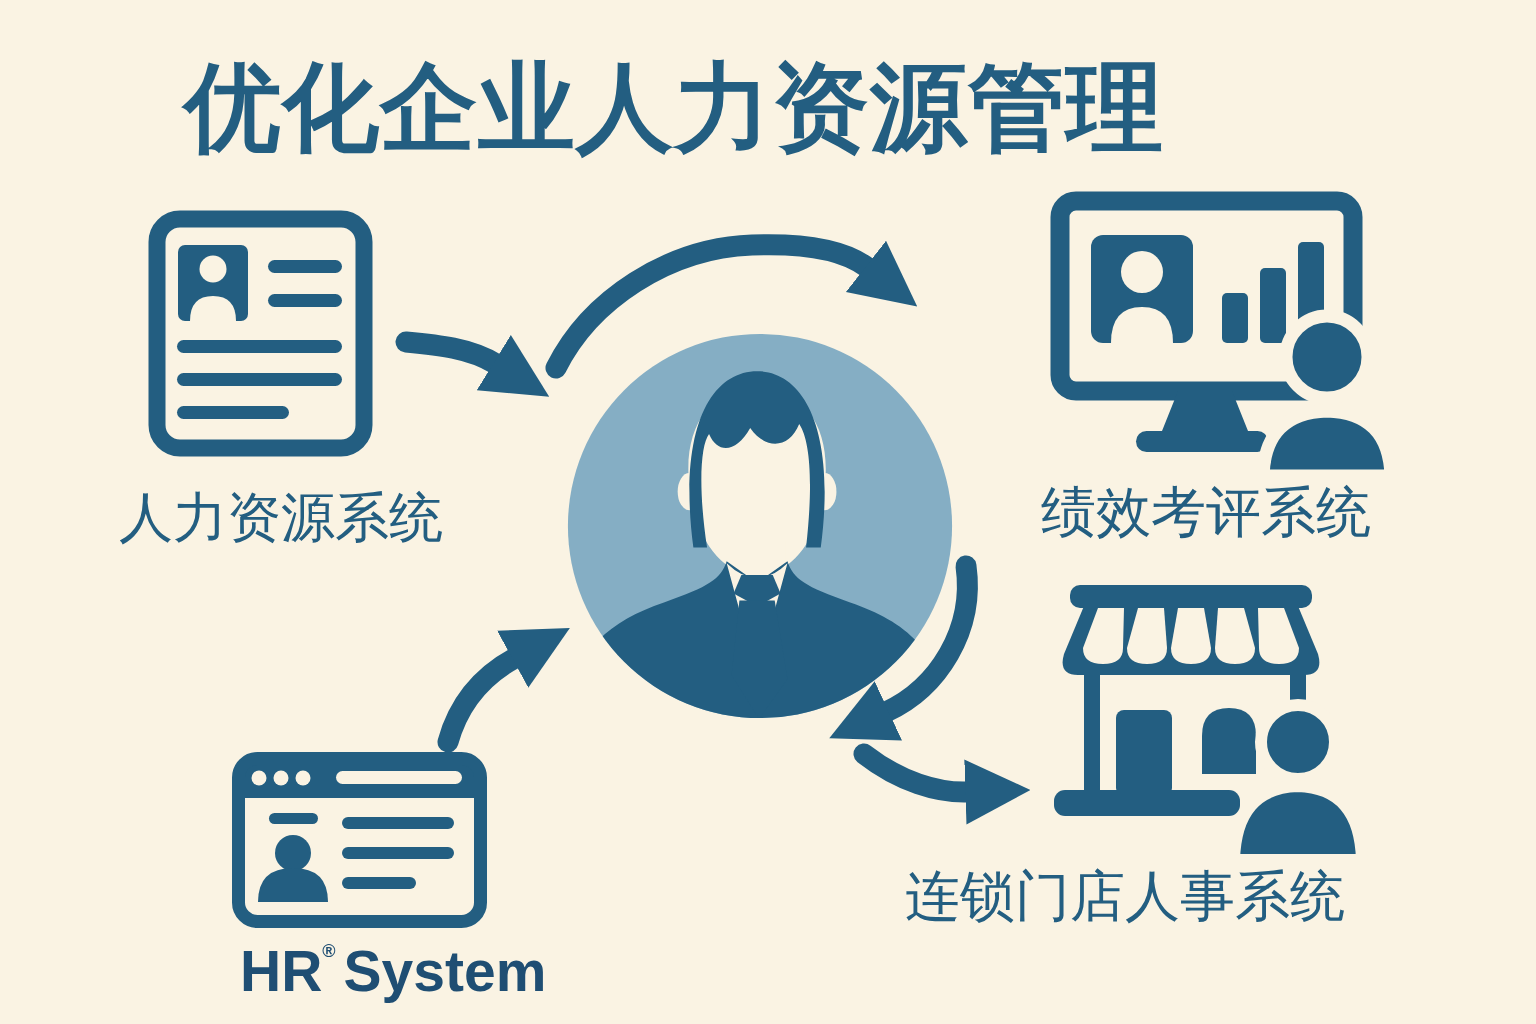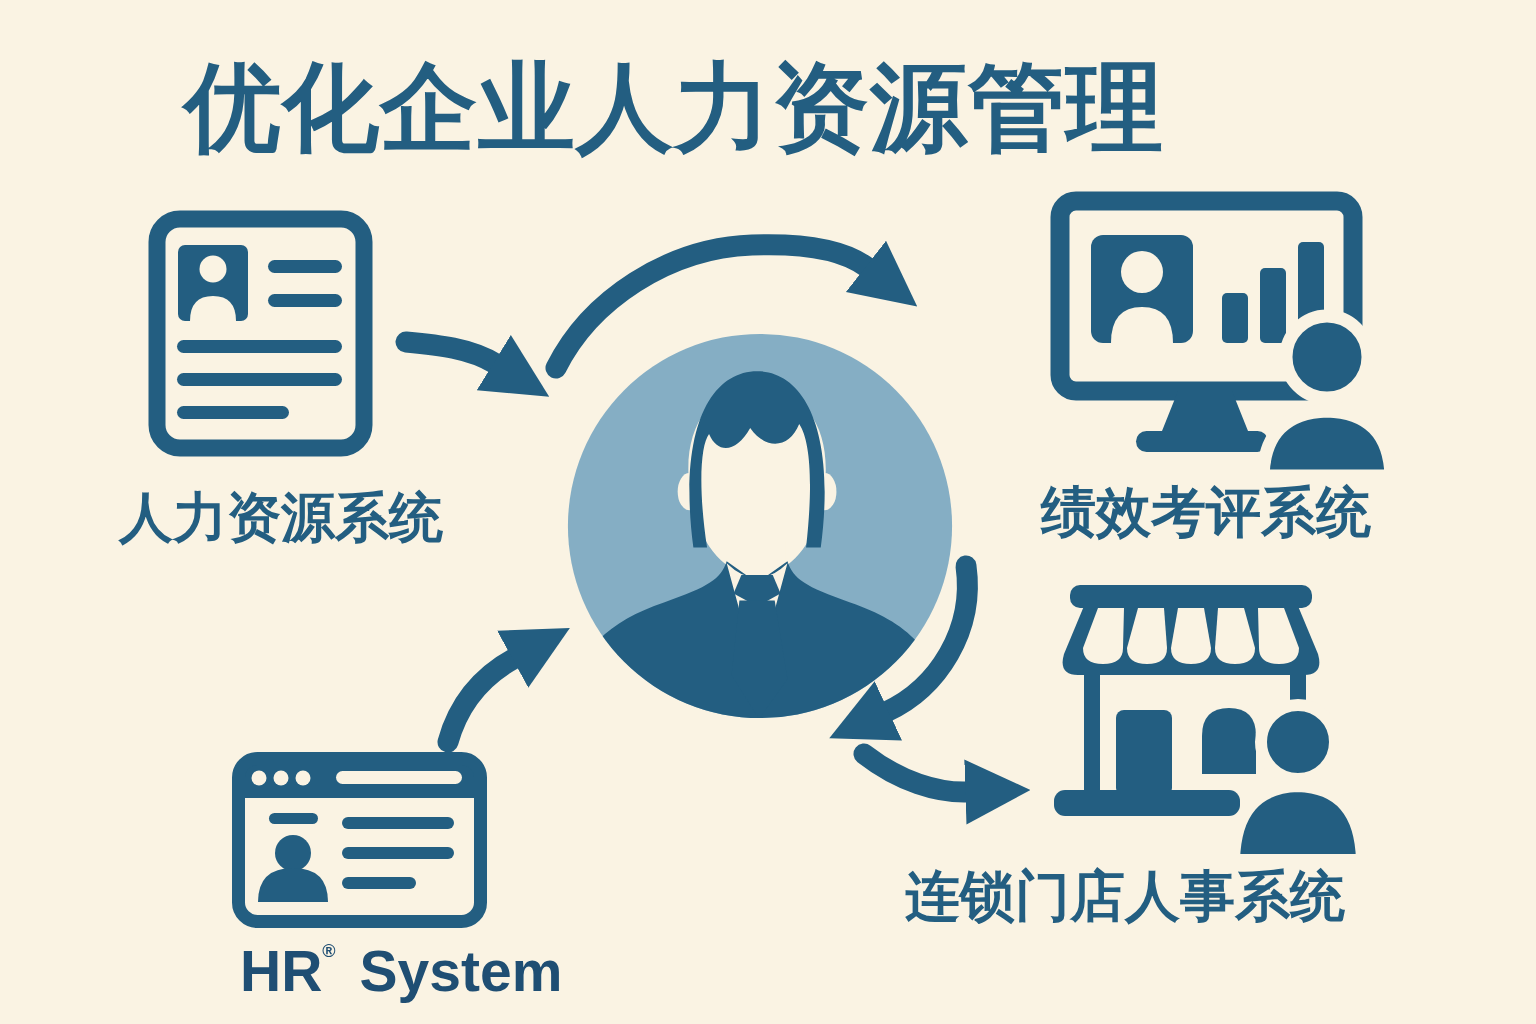--- a/index.html
+++ b/index.html
@@ -27,21 +27,21 @@
     left: 0;
     width: 1348px;
     text-align: center;
     font-size: 97px;
     font-weight: bold;
     letter-spacing: 1px;
     color: var(--primary);
     white-space: nowrap;
   }
   .node-label {
-    font-weight: bold;
+    font-weight: normal;
     color: var(--primary);
     white-space: nowrap;
   }
   .label-hr-cn     { left: 119px;  top: 482px; font-size: 54px; }
   .label-perf      { left: 1041px; top: 476px; font-size: 55px; }
   .label-store     { left: 905px;  top: 860px; font-size: 55px; }
   .logo-hr-system  {
     left: 240px; top: 938px;
     font-size: 57px;
     font-weight: bold;
@@ -189,15 +189,15 @@
       <path d="M184 282 Q186 210 248 208 Q310 210 312 282 Z" class="fill-primary" stroke="var(--cutout)" stroke-width="12"></path>
     </g>
   </svg>
 
   <div class="abs node-label label-hr-cn">人力资源系统</div>
 
   <div class="abs node-label label-perf">绩效考评系统</div>
 
   <div class="abs node-label label-store">连锁门店人事系统</div>
 
-  <div class="abs logo-hr-system"><span>HR</span><sup>®</sup><span style="margin-left:24px"><span>System</span></span></div>
+  <div class="abs logo-hr-system"><span>HR</span><sup>®</sup><span style="margin-left:8px"><span>System</span></span></div>
 
 </div>
 
 </body></html>

